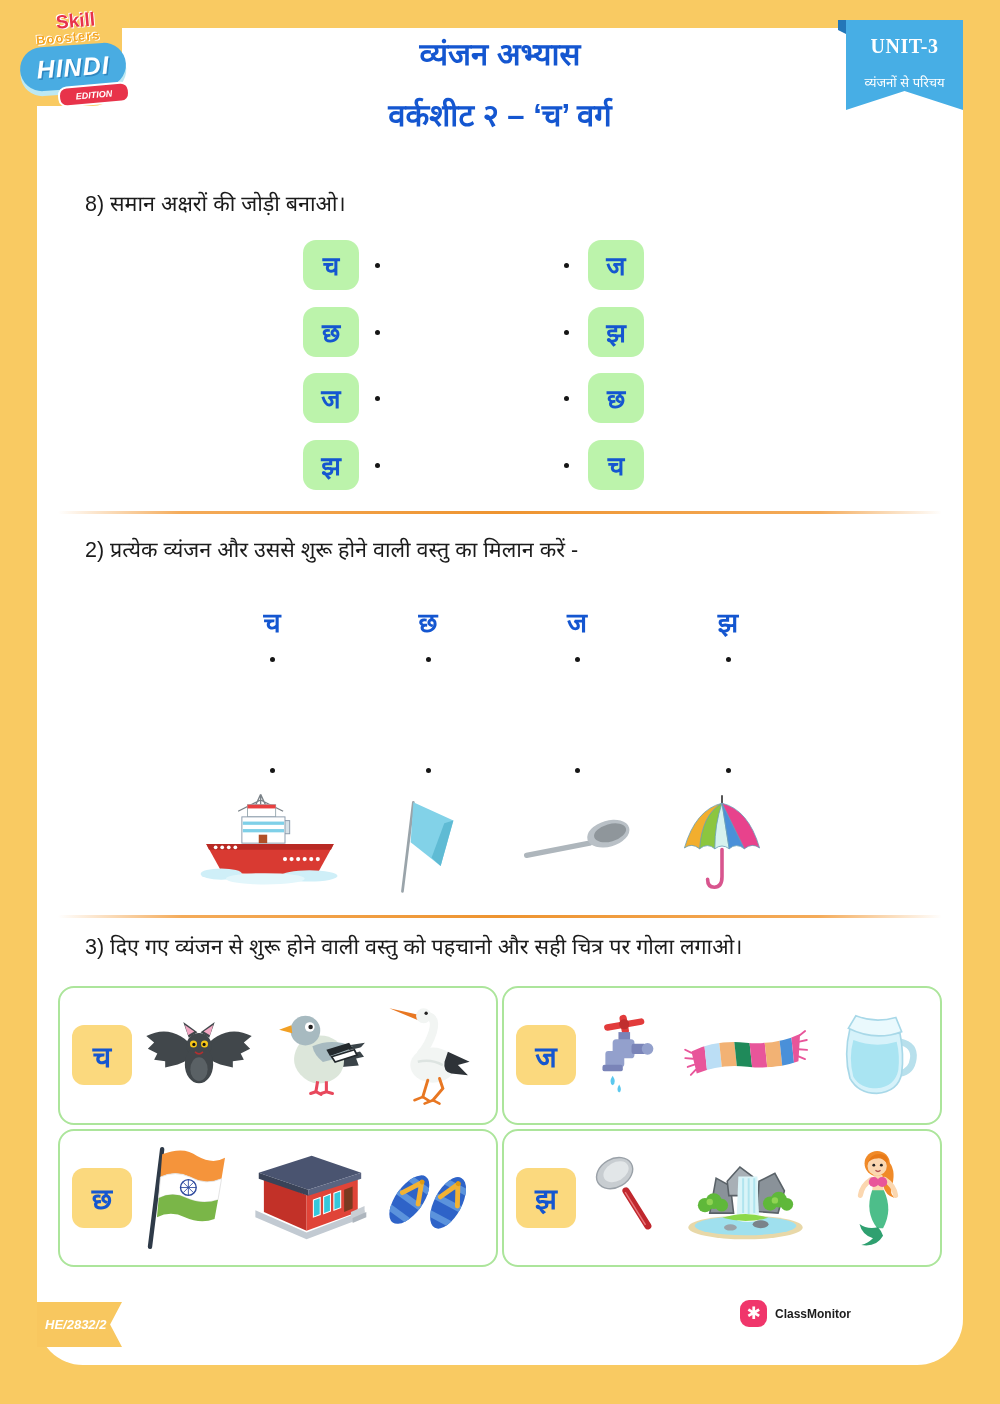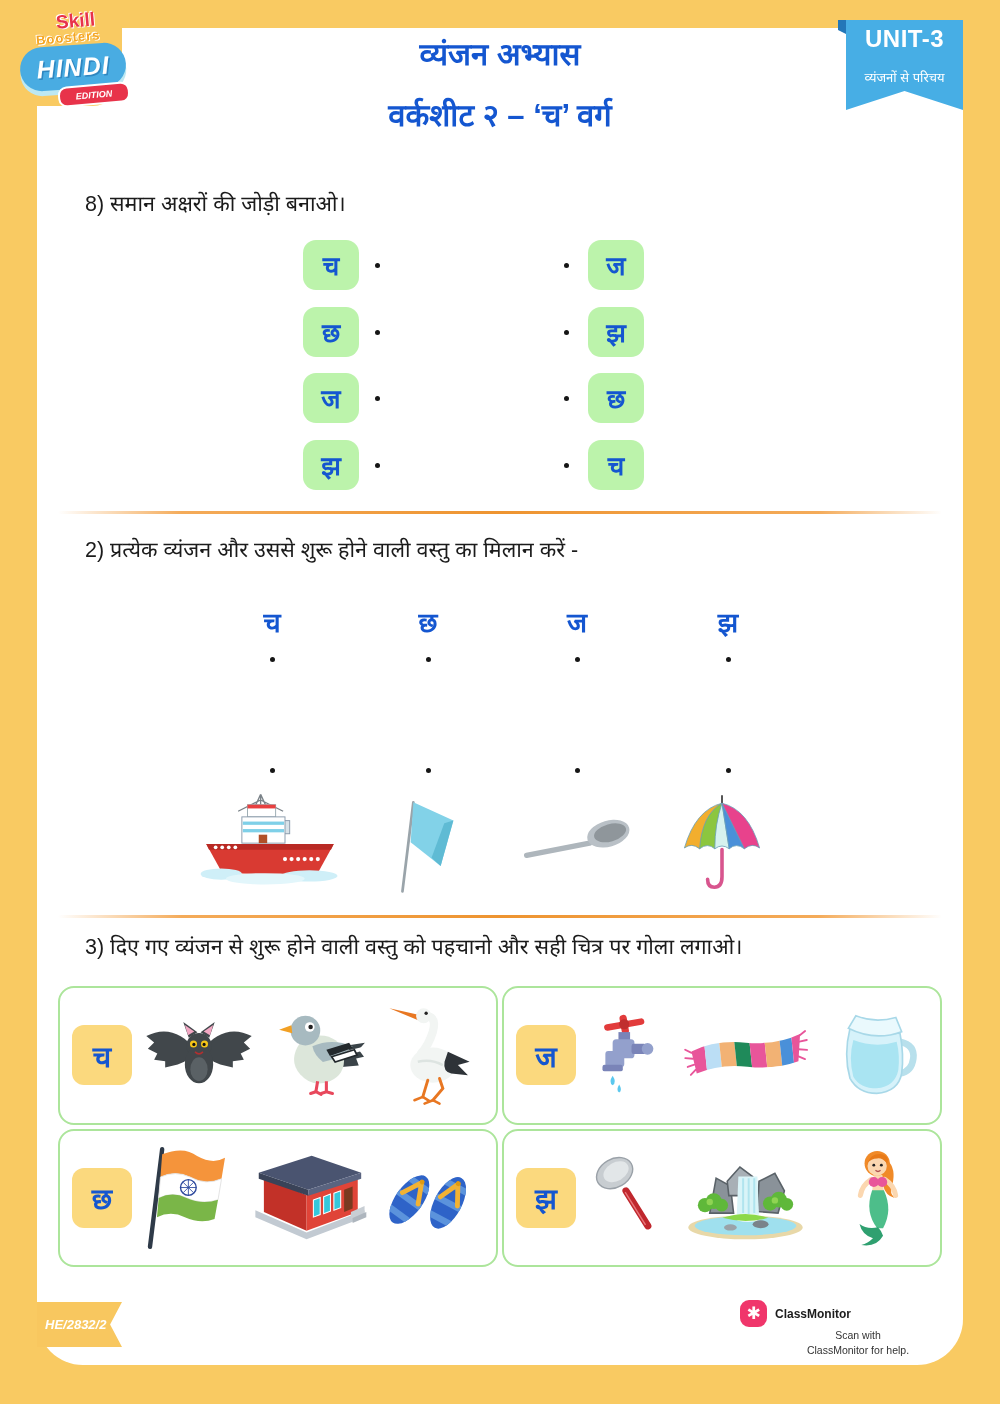--- a/index.html
+++ b/index.html
@@ -21,21 +21,21 @@
   .logo-hindi{color:#fff;font-weight:bold;font-style:italic;font-size:25px;letter-spacing:1px;
        text-shadow:1.5px 1.5px 0 #2E86C0;}
   .logo-edition{position:absolute;left:38px;top:74px;width:68px;height:17px;background:#E8334A;
        border:2px solid #fff;border-radius:9px;color:#fff;font-size:9px;font-weight:bold;font-style:italic;
        display:flex;align-items:center;justify-content:center;transform:rotate(-5deg);}
   
   .unit-fold{position:absolute;left:838px;top:20px;width:12px;height:16px;background:#2377B8;
        clip-path:polygon(0 0,100% 0,100% 100%,0 62%);}
   .unit-ribbon{position:absolute;left:846px;top:20px;width:117px;height:90px;background:#47AEE5;
        clip-path:polygon(0 0,100% 0,100% 100%,50% 79%,0 100%);text-align:center;color:#fff;}
-  .unit-line1{margin-top:5px;font-size:24px;font-weight:bold;letter-spacing:.5px;}
+  .unit-line1{margin-top:15px;font-size:20px;font-weight:bold;letter-spacing:.5px;font-family:Liberation Serif, serif;}
   .unit-line2{margin-top:15px;font-size:13px;}
   
   .title1,.title2{position:absolute;left:0;width:1000px;text-align:center;color:#1456D0;
        font-weight:bold;font-size:31px;}
   .title1{top:32px;} .title2{top:93px;}
   .prompt{position:absolute;left:85px;color:#1b1b1b;font-size:21.5px;}
   
   .gbox{position:absolute;width:56px;height:50px;background:#BCF3AB;border-radius:13px;
        display:flex;align-items:center;justify-content:center;color:#1456D0;font-size:26px;font-weight:bold;}
   .dot{position:absolute;width:5px;height:5px;background:#161616;border-radius:50%;}
@@ -420,18 +420,14 @@
       </div>
     </div>
   </div>
 
   <div class="he-ribbon">HE/2832/2</div>
   <div class="cm">
     <div class="cm-row">
       <div class="cm-icon">✱</div>
       <div class="cm-name">ClassMonitor</div>
     </div>
-    <div class="cm-sub">
-      <span>Scan with</span><br>
-      <span>ClassMonitor for help.</span>
-    </div>
   </div>
 </div>
 
 </body></html>

